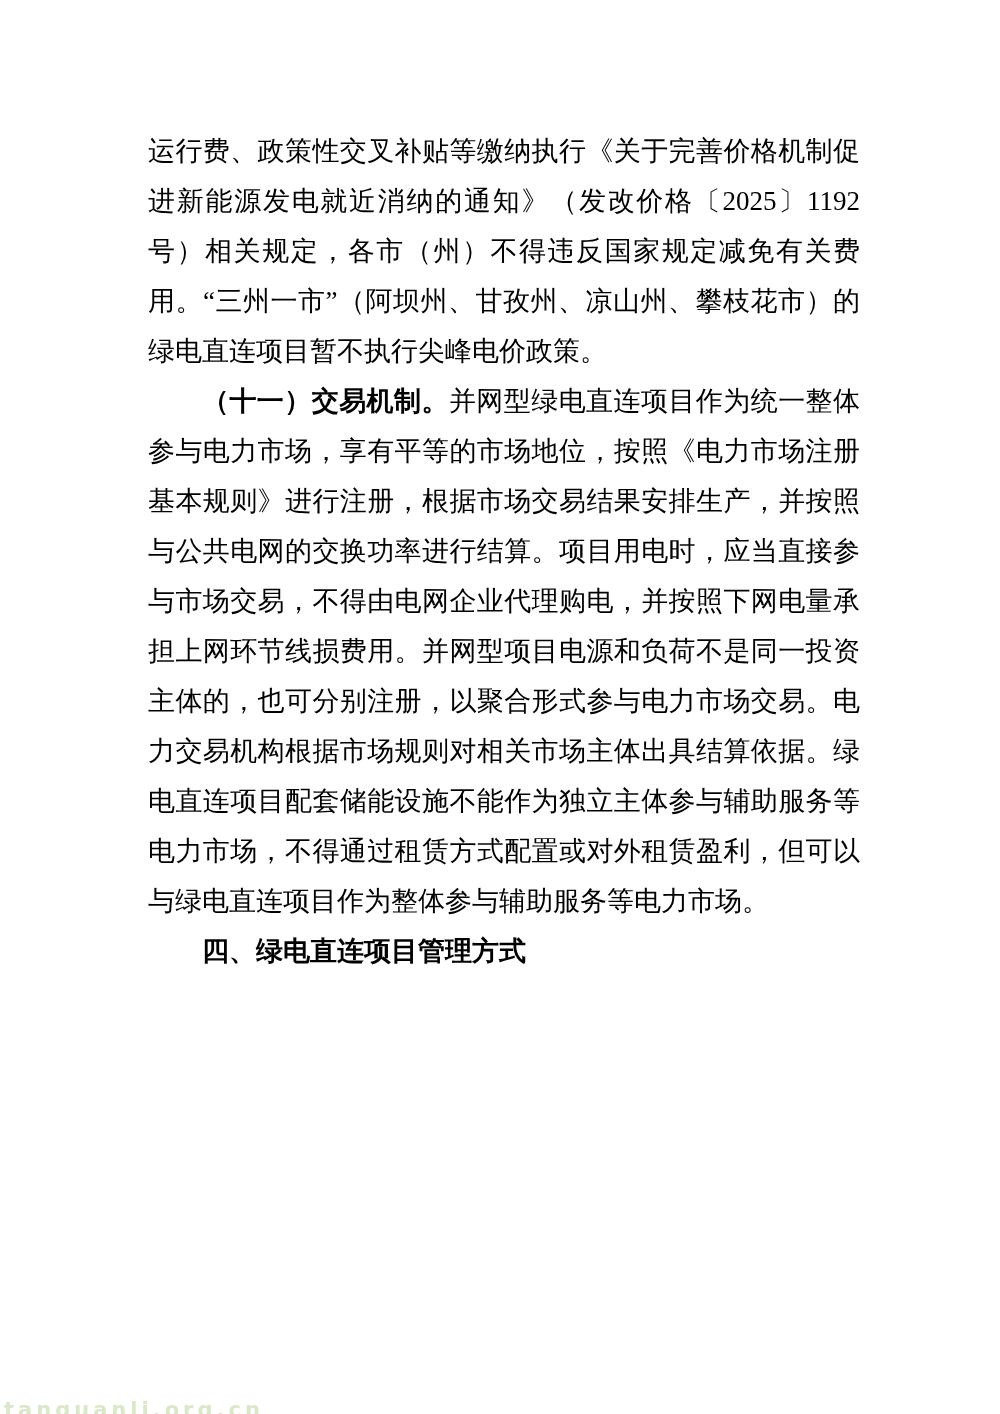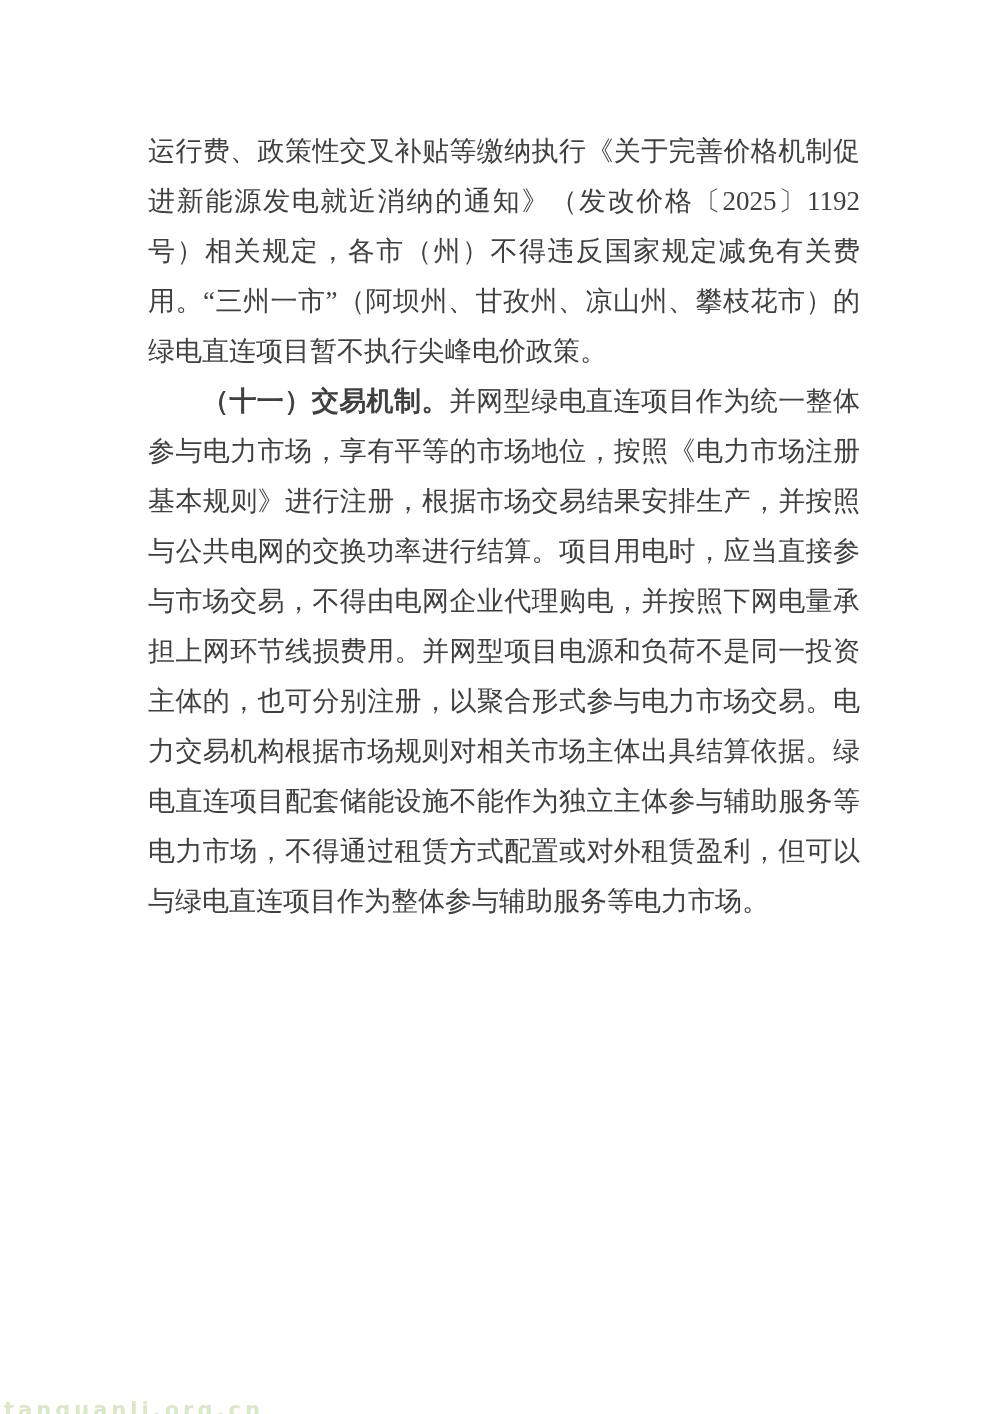--- a/index.html
+++ b/index.html
@@ -55,18 +55,19 @@
     font-size: 21px;
     letter-spacing: 4px;
     white-space: nowrap;
     user-select: none;
   }
 </style>
 </head>
 <body>
 
 <div class="page" style="background: rgb(255, 255, 255);">
-  <div class="doc-body" id="doc-body" style="color: #404040;">
+  <div class="doc-body" id="doc-body" style="color: #000000;">
       <p class="para"><span class="seg">运行费、政策性交叉补贴等缴纳执行《关于完善价格机制促进新能源发电就近消纳的通知》（发改价格〔2025〕1192 号）相关规定，各市（州）不得违反国家规定减免有关费用。“三州一市”（阿坝州、甘孜州、凉山州、攀枝花市）的绿电直连项目暂不执行尖峰电价政策。</span></p>
       <p class="para indent"><span class="seg bold">（十一）交易机制。</span><span class="seg">并网型绿电直连项目作为统一整体参与电力市场，享有平等的市场地位，按照《电力市场注册基本规则》进行注册，根据市场交易结果安排生产，并按照与公共电网的交换功率进行结算。项目用电时，应当直接参与市场交易，不得由电网企业代理购电，并按照下网电量承担上网环节线损费用。并网型项目电源和负荷不是同一投资主体的，也可分别注册，以聚合形式参与电力市场交易。电力交易机构根据市场规则对相关市场主体出具结算依据。绿电直连项目配套储能设施不能作为独立主体参与辅助服务等电力市场，不得通过租赁方式配置或对外租赁盈利，但可以与绿电直连项目作为整体参与辅助服务等电力市场。</span></p>
+      <p class="para indent heading"><span class="seg bold">四、绿电直连项目管理方式</span></p>
     </div>
   <div class="watermark" style="color: rgb(217, 232, 198);">tanguanli.org.cn</div>
 </div>
 
 </body></html>

